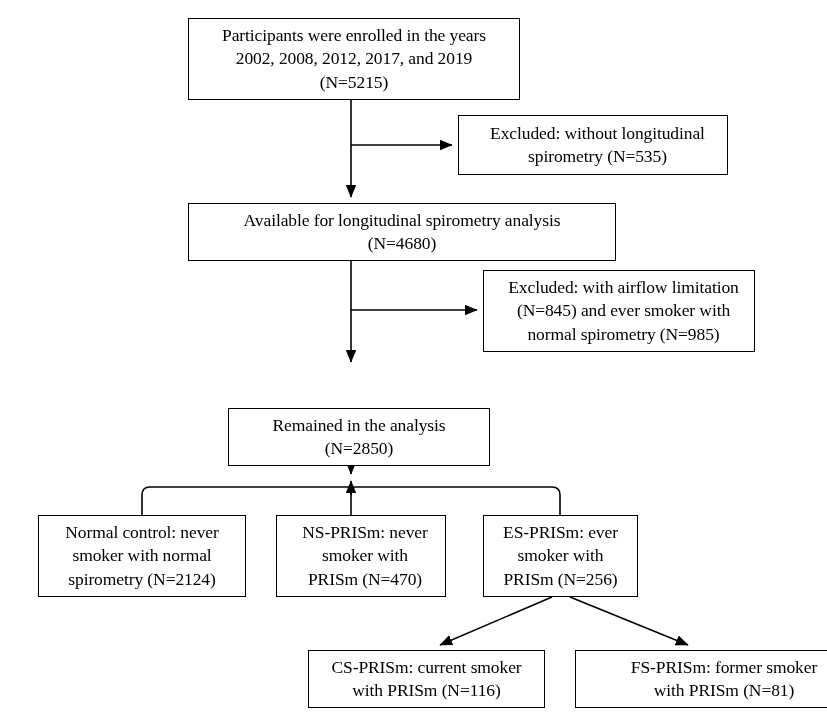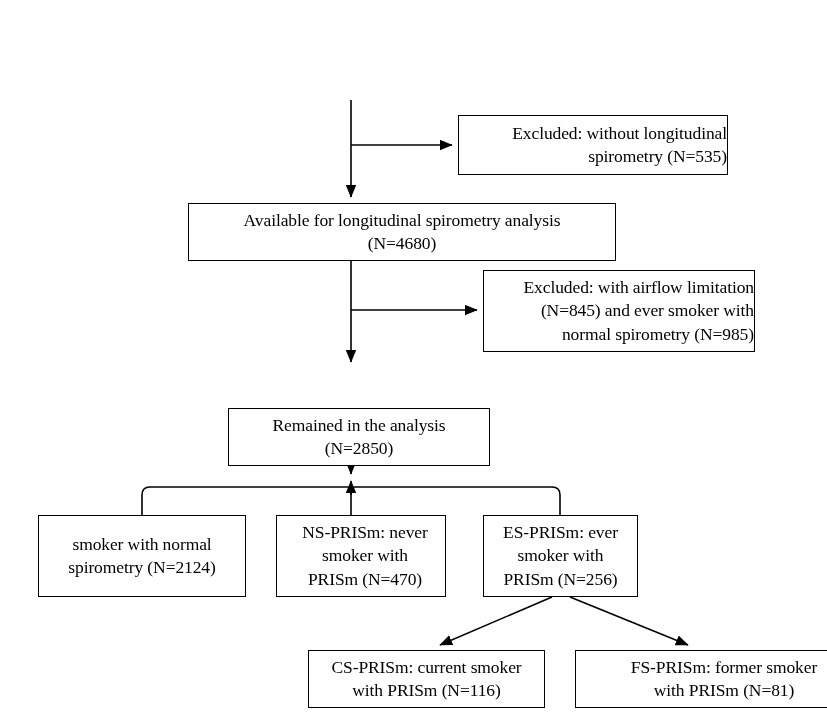--- a/index.html
+++ b/index.html
@@ -34,21 +34,21 @@
     display: flex;
     flex-direction: column;
     align-items: center;
     justify-content: center;
     font-size: 17.5px;
     line-height: 1.33;
     letter-spacing: -0.1px;
     z-index: 2;
   }
   .node.align-left {
-    align-items: flex-end;
+    align-items: center;
     text-align: left;
     padding-left: 9px;
   }
   .node.align-center {
     text-align: center;
   }
   .node-line {
     display: block;
     white-space: nowrap;
   }
@@ -96,20 +96,25 @@
 
     <g>
       <line x1="552" y1="597" x2="440" y2="645" stroke="#000000" stroke-width="1.6" marker-end="url(#arrowhead)"></line>
     </g>
 
     <g>
       <line x1="570" y1="597" x2="688" y2="645" stroke="#000000" stroke-width="1.6" marker-end="url(#arrowhead)"></line>
     </g>
   </svg>
 
+  <div class="node align-center" style="left:188px; top:18px; width:332px; height:82px;">
+    <span class="node-line">Participants were enrolled in the years</span>
+    <span class="node-line">2002, 2008, 2012, 2017, and 2019</span>
+    <span class="node-line">(N=5215)</span>
+  </div>
 
   <div class="node align-left" style="left:458px; top:115px; width:270px; height:60px;">
     <span class="node-line">Excluded: without longitudinal</span>
     <span class="node-line">spirometry (N=535)</span>
   </div>
 
   <div class="node align-center" style="left:188px; top:203px; width:428px; height:58px;">
     <span class="node-line">Available for longitudinal spirometry analysis</span>
     <span class="node-line">(N=4680)</span>
   </div>
@@ -119,20 +124,21 @@
     <span class="node-line">(N=845) and ever smoker with</span>
     <span class="node-line">normal spirometry (N=985)</span>
   </div>
 
   <div class="node align-center" style="left:228px; top:368px; width:262px; height:58px;margin-top:40px;">
     <span class="node-line">Remained in the analysis</span>
     <span class="node-line">(N=2850)</span>
   </div>
 
   <div class="node align-center" style="left:38px; top:515px; width:208px; height:82px;">
+    <span class="node-line">Normal control: never</span>
     <span class="node-line">smoker with normal</span>
     <span class="node-line">spirometry (N=2124)</span>
   </div>
 
   <div class="node align-center" style="left:276px; top:515px; width:170px; height:82px;padding-left:8px;">
     <span class="node-line">NS-PRISm: never</span>
     <span class="node-line">smoker with</span>
     <span class="node-line">PRISm (N=470)</span>
   </div>
 

